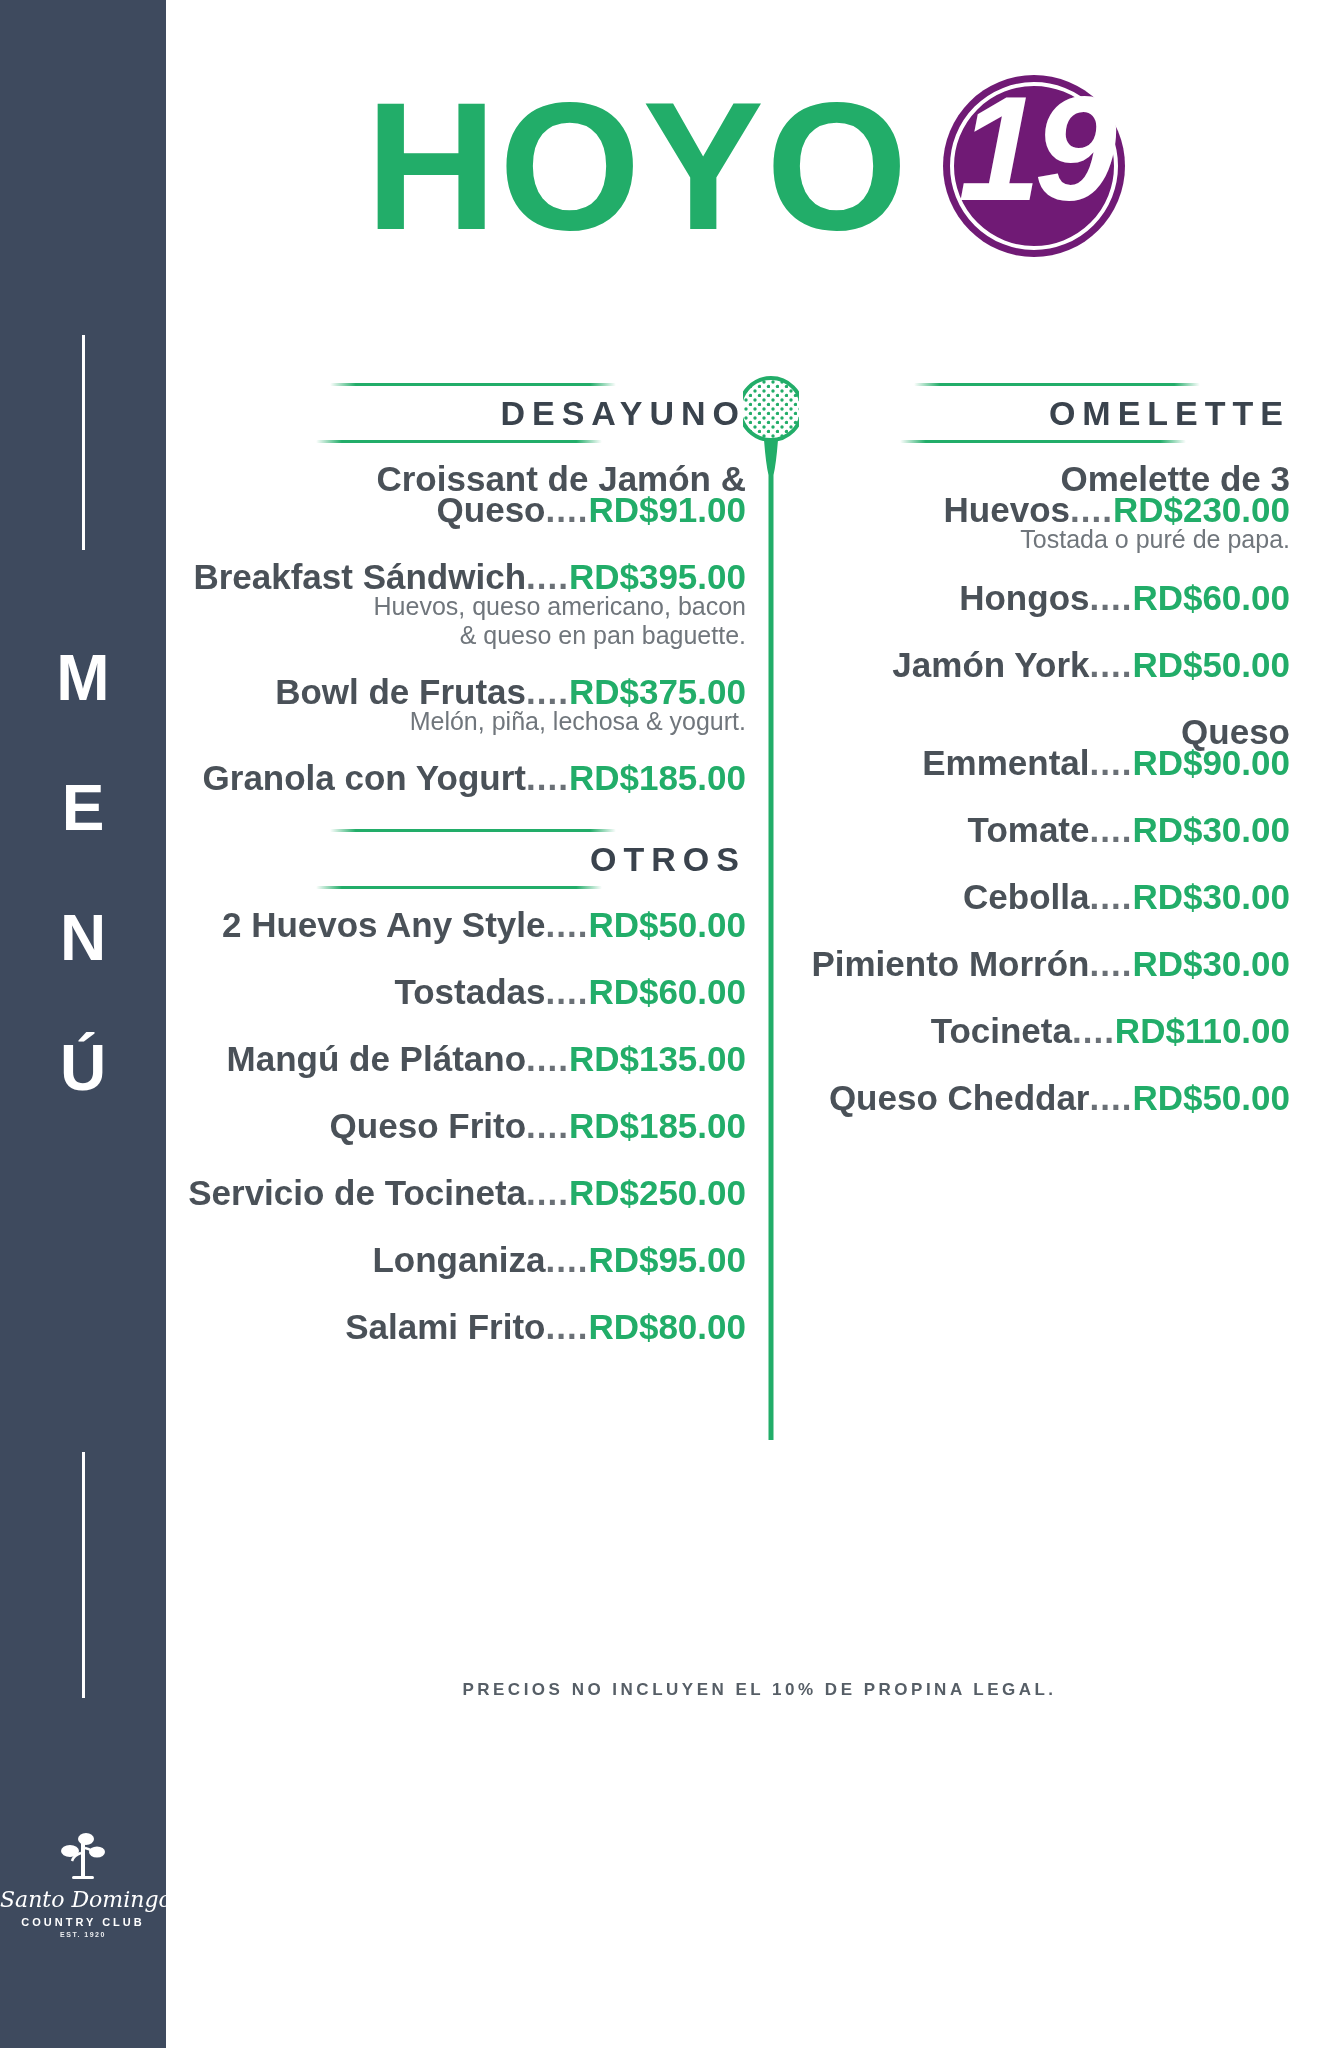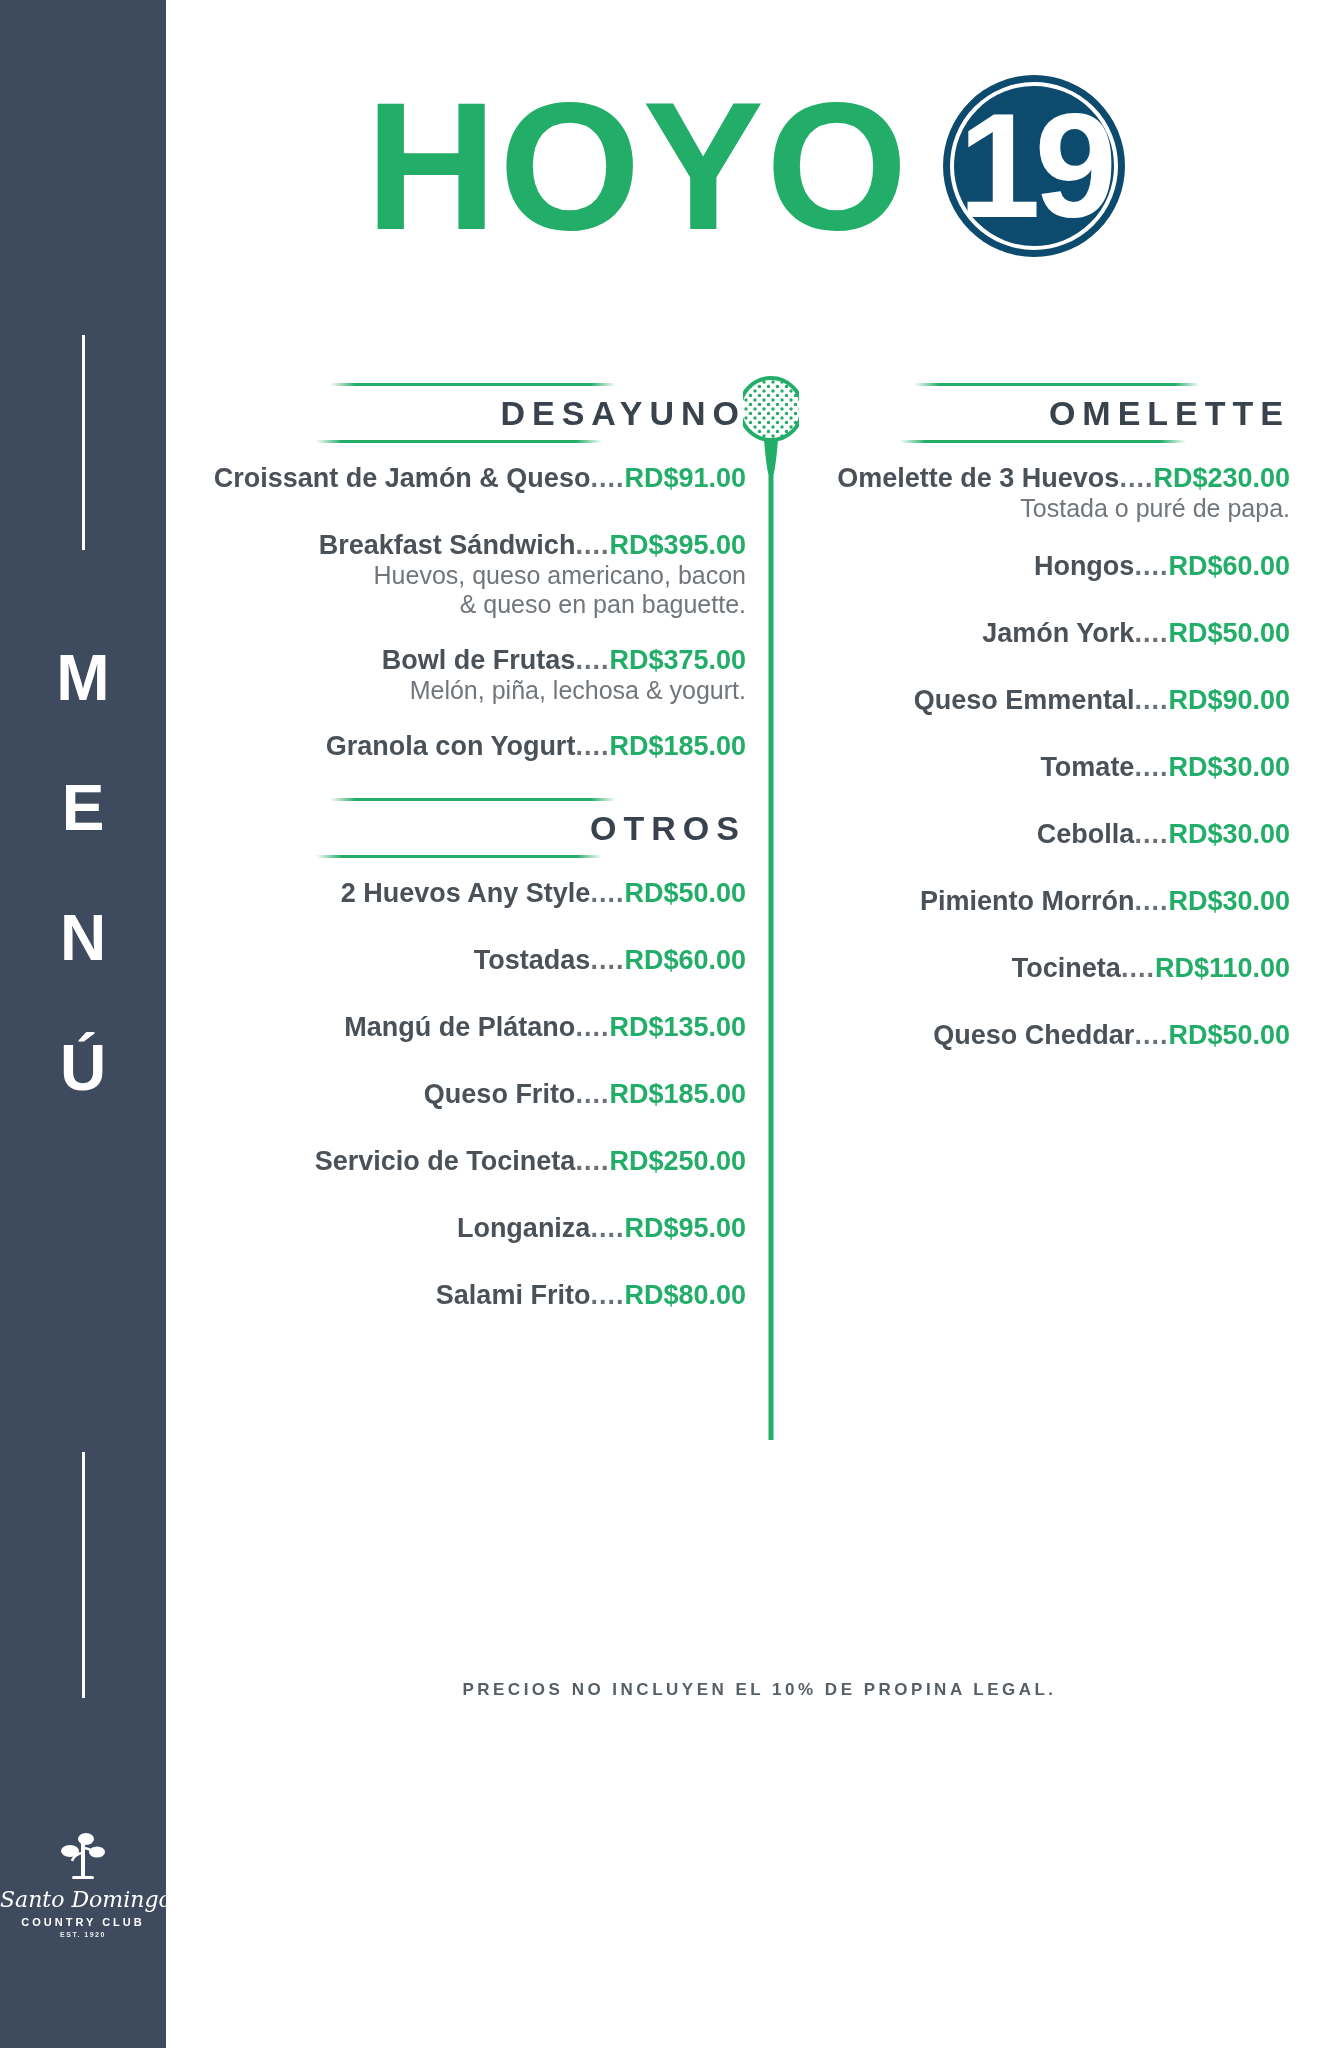--- a/index.html
+++ b/index.html
@@ -37,23 +37,24 @@
   
   .header {
     position:absolute; left:166px; right:0; top:70px; height:192px;
     display:flex; justify-content:center; align-items:center; gap:34px;
   }
   .page-title {
     color:#22ad69; font-size:182px; font-weight:bold;
     letter-spacing:2px; line-height:1;
   }
   .badge {
-    width:182px; height:182px; border-radius:50%; background:#0c4a6e;
-    position:relative; display:flex; align-items:center; justify-content:center;
+    width:182px; height:182px; border-radius:50%; background:#701a75;
+    position:relative; display:flex; justify-content:center;
     flex:0 0 auto;
+    font-style:italic;
   }
   .badge::after {
     content:""; position:absolute; inset:7px;
     border:4px solid #ffffff; border-radius:50%;
   }
   .badge-num {
     color:#ffffff; font-size:148px; font-weight:bold;
     letter-spacing:-6px; line-height:1; position:relative; z-index:1;
   }
 
@@ -74,21 +75,21 @@
   .rule-bottom { transform:translateX(-7px); }
   .section-title {
     color:#3a434d; font-size:34px; font-weight:bold;
     letter-spacing:7px; padding:10px 0; line-height:34px;
   }
   .sec-gap { margin-top:22px; }
   .sec-gap-right { margin-top:28px; }
 
   .item { margin-bottom:36px; }
   .item.has-desc { margin-bottom:26px; }
-  .item-line { font-size:27px; font-weight:bold; line-height:31px; color:#4a5158; }
+  .item-line { font-size:35px; font-weight:bold; line-height:31px; color:#4a5158; }
   .dots  { color:#6a7076; letter-spacing:1px; }
   .price { color:#22ad69; }
   .desc  { font-size:25px; font-weight:400; color:#70767c; line-height:29px; }
 
   
   .footer-note {
     position:absolute; left:166px; right:0; top:1680px;
     text-align:center; color:#565e66;
     font-size:17px; font-weight:bold; letter-spacing:3.5px;padding-left:28px;
   }

